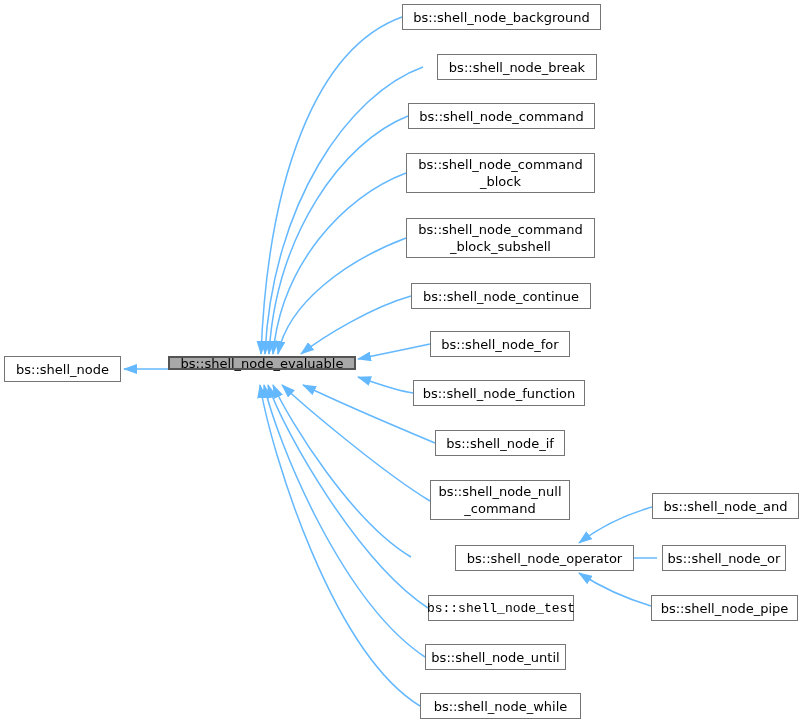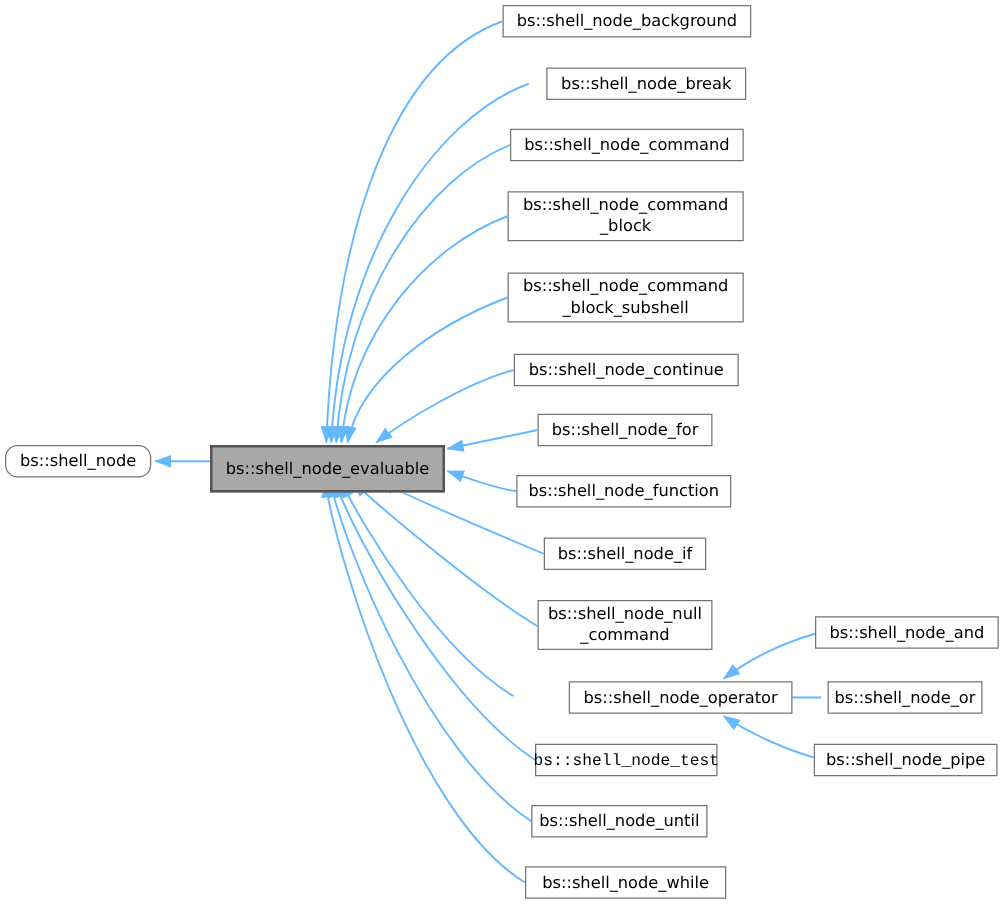--- a/index.html
+++ b/index.html
@@ -71,23 +71,23 @@
     <path class="edge" marker-end="url(#arrowhead)" d="M425,657 C342,602 277,442 264,385"></path>
     <path class="edge" marker-end="url(#arrowhead)" d="M420,706 C332,652 271,452 260,385"></path>
 
     <path class="edge" marker-end="url(#arrowhead)" d="M168,369 L124,369"></path>
 
     <path class="edge" marker-end="url(#arrowhead)" d="M652,507 C621,516 596,530 579,543"></path>
     <path class="edge" marker-end="url(#arrowhead)" d="M657,558 L593,558"></path>
     <path class="edge" marker-end="url(#arrowhead)" d="M651,606 C621,597 596,584 579,573"></path>
   </svg>
 
-  <div class="node" style="left:4px; top:356px; width:117px; height:26px;border-radius:10px;">bs::shell_node</div>
+  <div class="node" style="left:4px; top:356px; width:117px; height:26px;">bs::shell_node</div>
 
-  <div class="node node--highlight" style="left:168px; top:356px; width:188px; height:38px;">bs::shell_node_evaluable</div>
+  <div class="node node--highlight" style="left:168px; top:356px; width:188px; height:14px;">bs::shell_node_evaluable</div>
 
   <div class="node" style="left:402px; top:4px; width:199px; height:26px;">bs::shell_node_background</div>
 
   <div class="node" style="left:437px; top:54px; width:160px; height:26px;">bs::shell_node_break</div>
 
   <div class="node" style="left:408px; top:103px; width:187px; height:26px;">bs::shell_node_command</div>
 
   <div class="node" style="left:406px; top:153px; width:189px; height:40px;">bs::shell_node_command
 _block</div>
 

